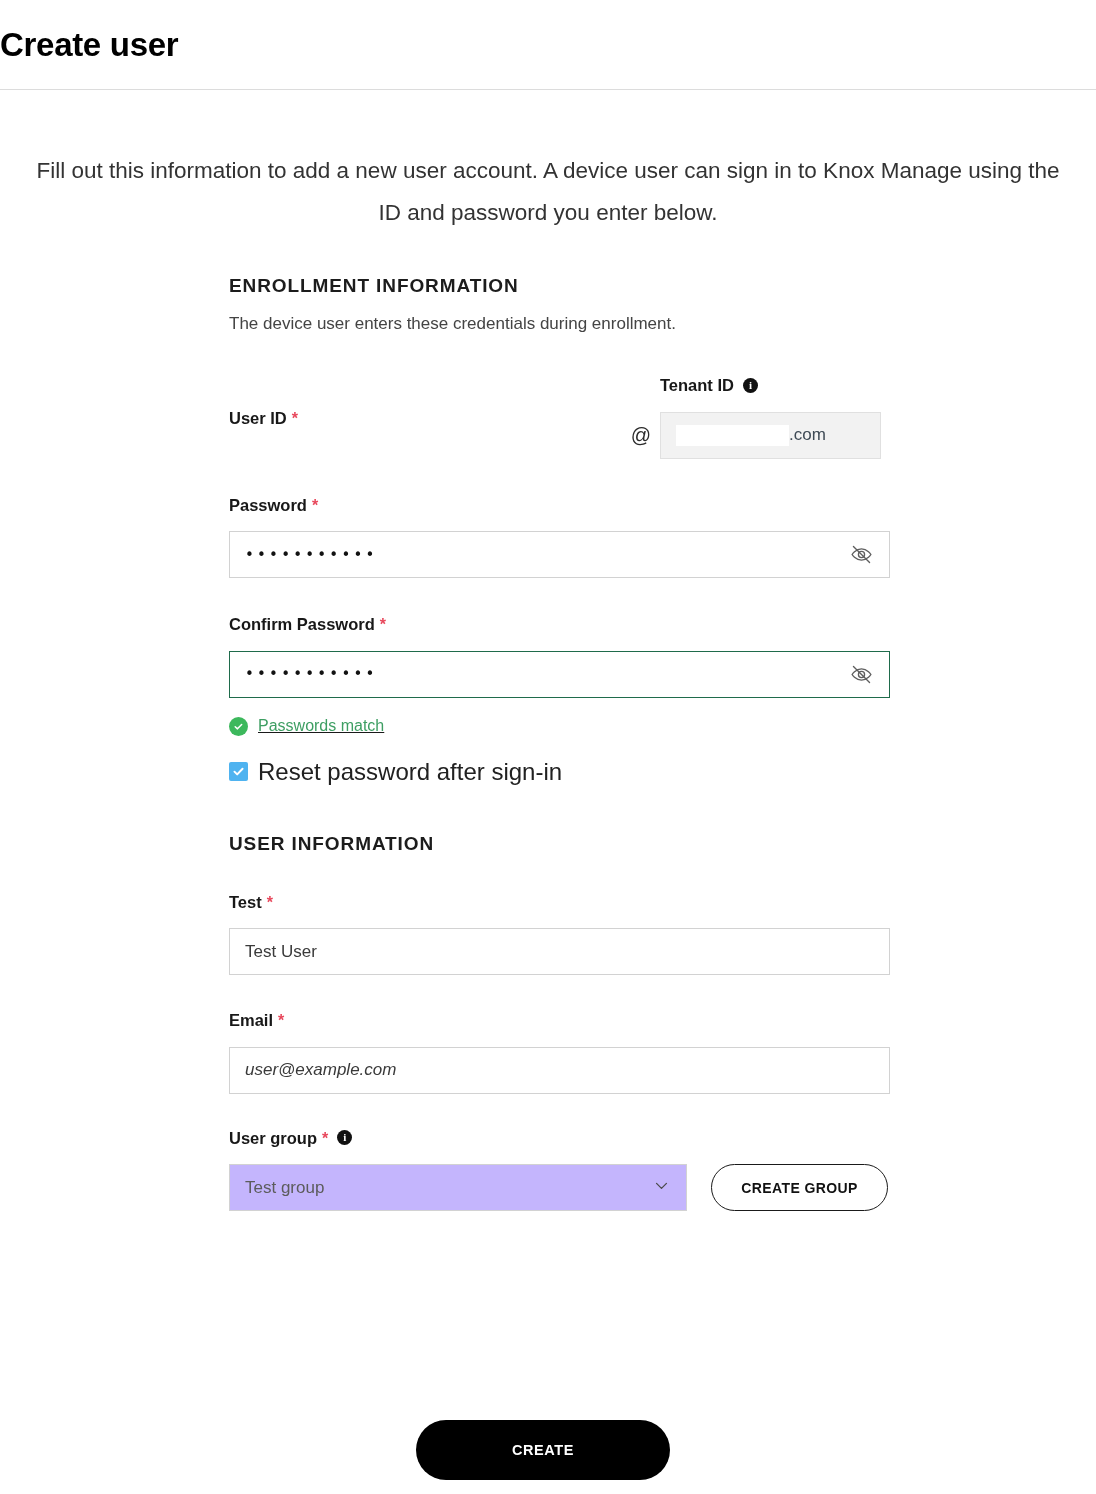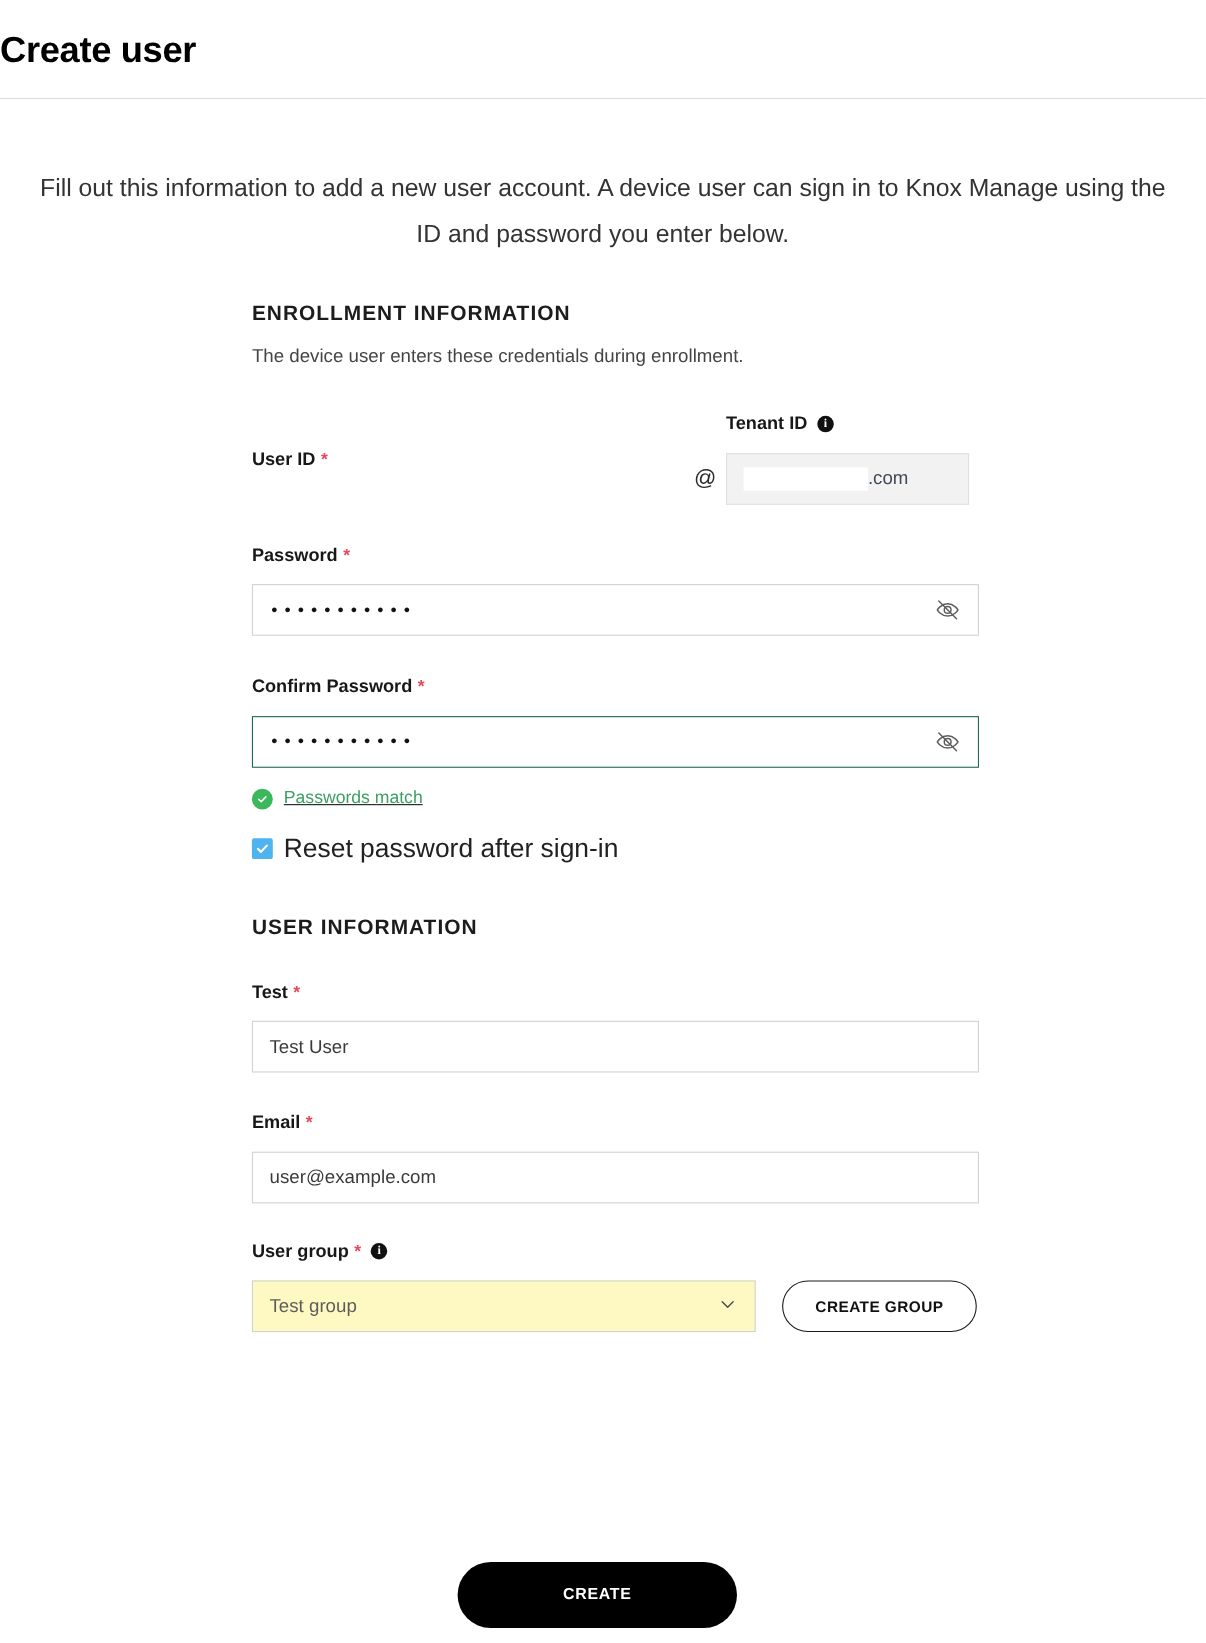--- a/index.html
+++ b/index.html
@@ -217,21 +217,21 @@
 
   
   .select-row {
     display: flex;
     align-items: center;
   }
   .select-box {
     width: 458px;
     height: 47px;
     border: 1px solid #d2d2d2;
-    background: #fef9c3;
+    background: #c4b5fd;
     display: flex;
     align-items: center;
     justify-content: space-between;
     padding: 0 16px 0 15px;
     font-size: 17px;
     color: #5c5c5c;
     cursor: pointer;
   }
   .btn-outline {
     margin-left: 24px;
@@ -380,21 +380,21 @@
       <div class="inputbox" style="margin-top:18px;">
         <span>Test User</span>
       </div>
     </div>
 
     <div style="margin-top:37px;">
       <div class="field-label">
         <span>Email</span>
         <span class="req-star">*</span>
       </div>
-      <div class="inputbox" style="margin-top:18px;">
+      <div class="inputbox" style="margin-top:18px;font-style:italic;">
         <span>user@example.com</span>
       </div>
     </div>
 
     <div style="margin-top:36px;">
       <div class="field-label">
         <span>User group</span>
         <span class="req-star">*</span>
         <span class="info-icon">i</span>
       </div>

